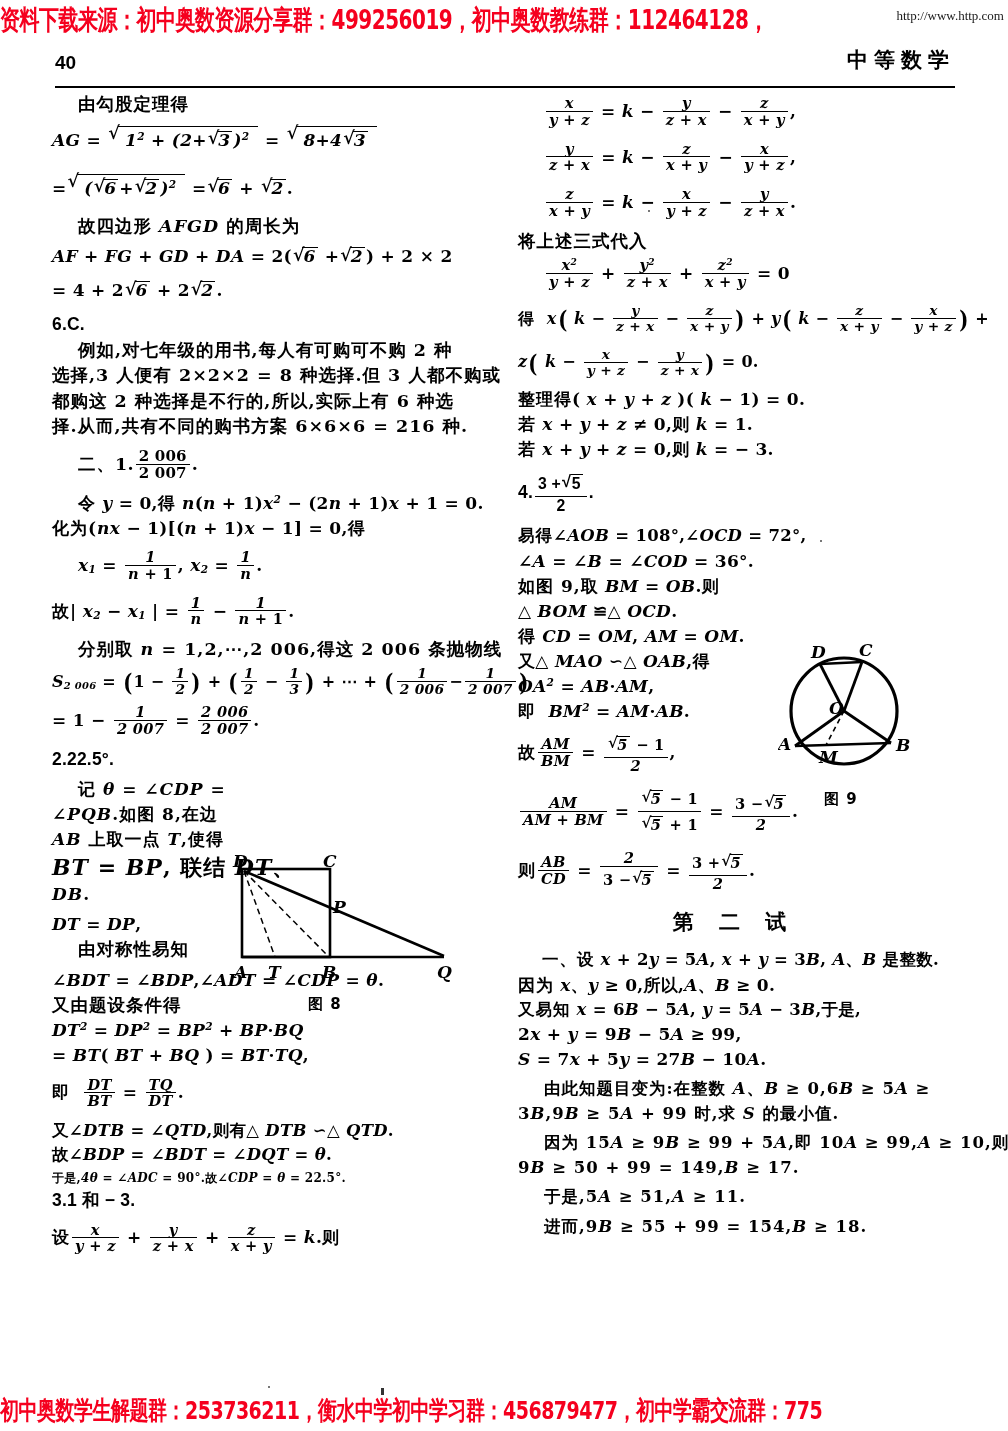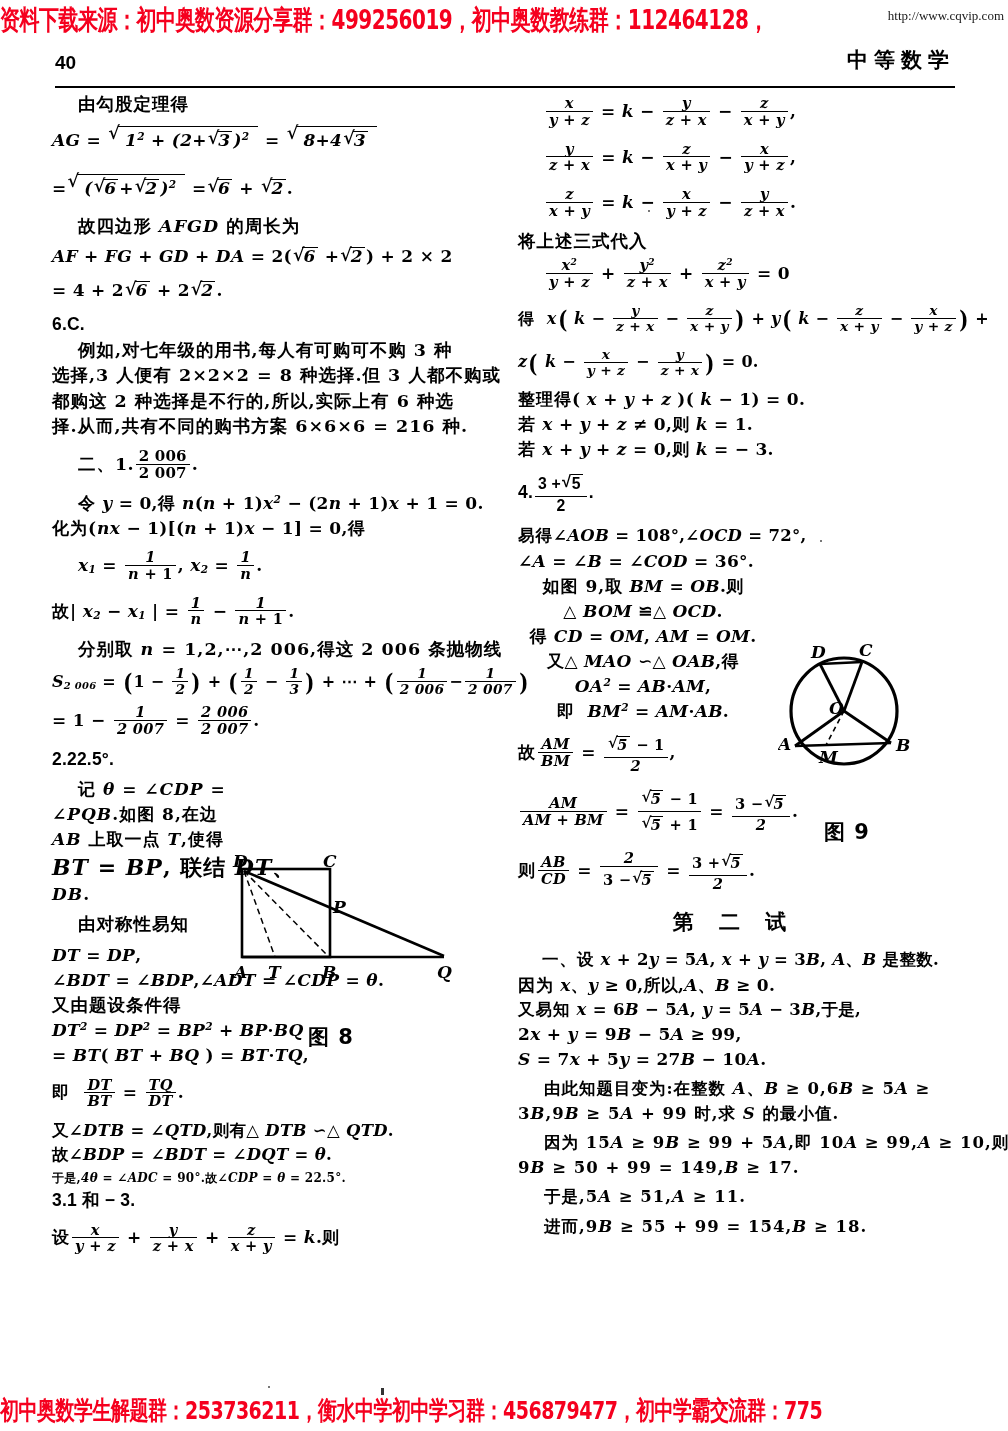--- a/index.html
+++ b/index.html
@@ -89,36 +89,35 @@
     font-family:"DejaVu Sans","Liberation Sans",sans-serif;
     font-weight:bold;font-size:21px;letter-spacing:9px;
     margin:16px 0 16px 0;
   }
 
   
   .fig{position:absolute;}
   .figcap{
     position:absolute;
     font-family:"DejaVu Sans","Liberation Sans",serif;
-    font-weight:bold;font-size:21px;letter-spacing:1px;
-    white-space:nowrap;
-    margin-top:28px;
+    font-weight:bold;font-size:15px;letter-spacing:1px;
+    white-space:nowrap;
   }
   .fig svg{display:block;}
   .lbl{font-family:"DejaVu Serif","Liberation Serif",serif;font-style:italic;font-weight:bold;font-size:17px;}
 
   .speck{position:absolute;width:2px;height:2px;background:#4a4a4a;border-radius:50%;}
 </style>
 </head>
 <body>
 
 <div class="page">
 
   <div class="wm-top">资料下载来源：初中奥数资源分享群：499256019，初中奥数教练群：112464128，</div>
-  <div class="wm-url">http://www.cqvip.com</div>
+  <div class="wm-url">http://www.http.com</div>
   <div class="wm-bottom">初中奥数学生解题群：253736211，衡水中学初中学习群：456879477，初中学霸交流群：775</div>
 
   <div class="runhead">
     <div class="folio">40</div>
     <div class="journal">中等数学</div>
   </div>
   <div class="rule"></div>
 
   <div class="col col-left">
 
@@ -137,21 +136,21 @@
     <div class="line math">
       AF <span class="up">+</span> FG <span class="up">+</span> GD <span class="up">+</span> DA <span class="up">= 2(</span><span class="sqrt"><span class="rad">6</span></span> <span class="up">+</span><span class="sqrt"><span class="rad">2</span></span><span class="up">) + 2 × 2</span>
     </div>
 
     <div class="line math tall">
       <span class="up">= 4 + 2</span><span class="sqrt"><span class="rad">6</span></span> <span class="up">+ 2</span><span class="sqrt"><span class="rad">2</span></span><span class="up">.</span>
     </div>
 
     <div class="line" style="font-family:'Liberation Sans','DejaVu Sans',sans-serif;">6.C.</div>
 
-    <div class="line cjk ind">例如,对七年级的用书,每人有可购可不购 3 种</div>
+    <div class="line cjk ind">例如,对七年级的用书,每人有可购可不购 2 种</div>
     <div class="line cjk">选择,3 人便有 2×2×2 = 8 种选择.但 3 人都不购或</div>
     <div class="line cjk">都购这 2 种选择是不行的,所以,实际上有 6 种选</div>
     <div class="line cjk tall">择.从而,共有不同的购书方案 6×6×6 = 216 种.</div>
 
     <div class="line ind tall">
       <span style="letter-spacing:1px;">二、</span><span class="up">1.</span><span class="frac"><span class="num">2 006</span><span class="den">2 007</span></span><span class="up">.</span>
     </div>
 
     <div class="line math ind">
       <span style="font-style:normal;letter-spacing:1px;">令</span> y <span class="up">= 0,</span><span style="font-style:normal;letter-spacing:1px;">得</span> n<span class="up">(</span>n<span class="up"> + 1)</span>x<sup>2</sup> <span class="up">− (2</span>n<span class="up"> + 1)</span>x<span class="up"> + 1 = 0.</span>
@@ -182,23 +181,23 @@
     <div class="line tall" style="font-family:'Liberation Sans','DejaVu Sans',sans-serif;">2.22.5°.</div>
 
     <div style="width:200px;">
       <div class="line cjk ind" style="font-size:17px;">记 <span class="it">θ</span> = ∠<span class="it">CDP</span> =</div>
       <div class="line cjk" style="font-size:17px;">∠<span class="it">PQB</span>.如图 8,在边</div>
       <div class="line cjk" style="font-size:17px;"><span class="it">AB</span> 上取一点 <span class="it">T</span>,使得</div>
       <div class="line cjk" style="font-size:22px;"><span class="it">BT</span> = <span class="it">BP</span>, 联结 <span class="it">DT</span>、</div>
       <div class="line cjk tall" style="font-size:17px;"><span class="it">DB</span>.</div>
     </div>
 
+    <div class="line math">DT <span class="up">=</span> DP<span class="up">,</span></div>
+
     <div class="line cjk ind tall">由对称性易知</div>
-
-    <div class="line math">DT <span class="up">=</span> DP<span class="up">,</span></div>
     <div class="line math"><span class="up">∠</span>BDT <span class="up">= ∠</span>BDP<span class="up">,∠</span>ADT <span class="up">= ∠</span>CDP <span class="up">=</span> θ<span class="up">.</span></div>
     <div class="line cjk">又由题设条件得</div>
     <div class="line math">DT<sup>2</sup> <span class="up">=</span> DP<sup>2</sup> <span class="up">=</span> BP<sup>2</sup> <span class="up">+</span> BP<span class="up">·</span>BQ</div>
     <div class="line math tall"><span class="up">=</span> BT<span class="up">(</span> BT <span class="up">+</span> BQ <span class="up">) =</span> BT<span class="up">·</span>TQ<span class="up">,</span></div>
 
     <div class="line math tall">
       <span style="font-style:normal;letter-spacing:1px;">即</span>&nbsp;&nbsp;<span class="frac"><span class="num">DT</span><span class="den">BT</span></span> <span class="up">=</span> <span class="frac"><span class="num">TQ</span><span class="den">DT</span></span><span class="up">.</span>
     </div>
 
     <div class="line math" style="font-size:16.5px;"><span style="font-style:normal;">又</span><span class="up">∠</span>DTB <span class="up">= ∠</span>QTD<span class="up">,</span><span style="font-style:normal;font-family:Liberation Serif, serif;">则有</span><span class="up">△</span> DTB <span class="up">∽△</span> QTD<span class="up">.</span></div>
@@ -246,21 +245,21 @@
     <div class="line math"><span style="font-style:normal;letter-spacing:1px;">若</span> x <span class="up">+</span> y <span class="up">+</span> z <span class="up">≠ 0,</span><span style="font-style:normal;">则</span> k <span class="up">= 1.</span></div>
     <div class="line math tall"><span style="font-style:normal;letter-spacing:1px;">若</span> x <span class="up">+</span> y <span class="up">+</span> z <span class="up">= 0,</span><span style="font-style:normal;">则</span> k <span class="up">= − 3.</span></div>
 
     <div class="line tall" style="font-family:'Liberation Sans','DejaVu Sans',sans-serif;">
       4.<span class="frac" style="font-size:.9em;"><span class="num">3 <span class="up">+</span><span class="sqrt"><span class="rad">5</span></span></span><span class="den">2</span></span>.
     </div>
 
     <div class="line math" style="font-size:16.5px;"><span style="font-style:normal;letter-spacing:1px;">易得</span><span class="up">∠</span>AOB <span class="up">= 108°,∠</span>OCD <span class="up">= 72°,</span></div>
     <div class="line math"><span class="up">∠</span>A <span class="up">= ∠</span>B <span class="up">= ∠</span>COD <span class="up">= 36°.</span></div>
 
-    <div style="width:250px;text-align:center;">
+    <div style="width:250px;">
       <div class="line math"><span style="font-style:normal;letter-spacing:1px;">如图 9,取</span> BM <span class="up">=</span> OB<span class="up">.</span><span style="font-style:normal;">则</span></div>
       <div class="line math"><span class="up">△</span> BOM <span class="up">≌△</span> OCD<span class="up">.</span></div>
       <div class="line math"><span style="font-style:normal;letter-spacing:1px;">得</span> CD <span class="up">=</span> OM<span class="up">,</span> AM <span class="up">=</span> OM<span class="up">.</span></div>
       <div class="line math"><span style="font-style:normal;">又</span><span class="up">△</span> MAO <span class="up">∽△</span> OAB<span class="up">,</span><span style="font-style:normal;">得</span></div>
       <div class="line math">OA<sup>2</sup> <span class="up">=</span> AB<span class="up">·</span>AM<span class="up">,</span></div>
       <div class="line math tall"><span style="font-style:normal;letter-spacing:1px;">即</span>&nbsp;&nbsp;BM<sup>2</sup> <span class="up">=</span> AM<span class="up">·</span>AB<span class="up">.</span></div>
     </div>
 
     <div class="line math tall">
       <span style="font-style:normal;letter-spacing:1px;">故</span><span class="frac"><span class="num">AM</span><span class="den">BM</span></span> <span class="up">=</span> <span class="frac"><span class="num"><span class="sqrt"><span class="rad">5</span></span> <span class="up">− 1</span></span><span class="den">2</span></span><span class="up">,</span>

